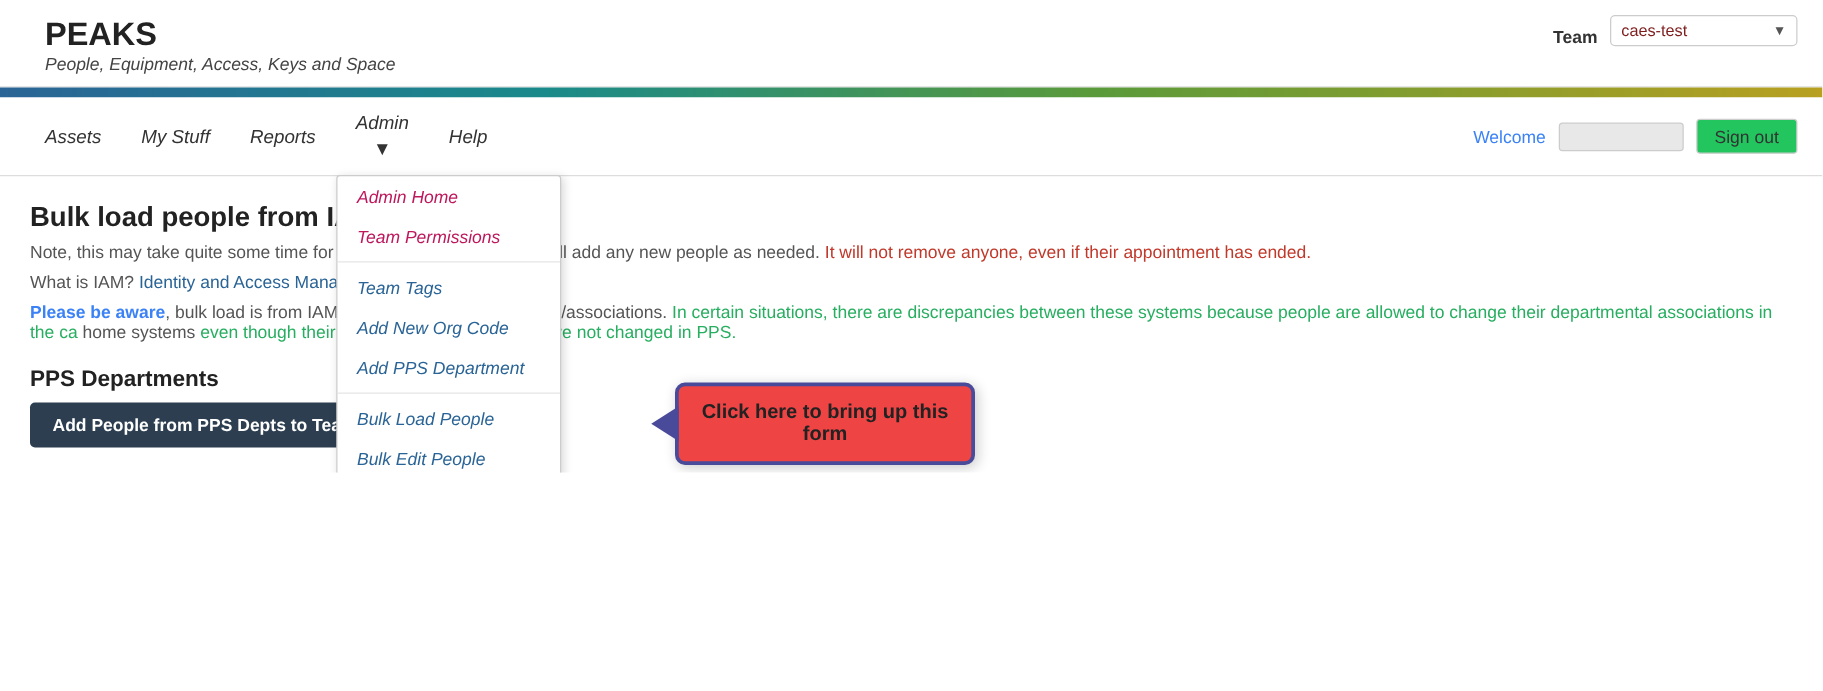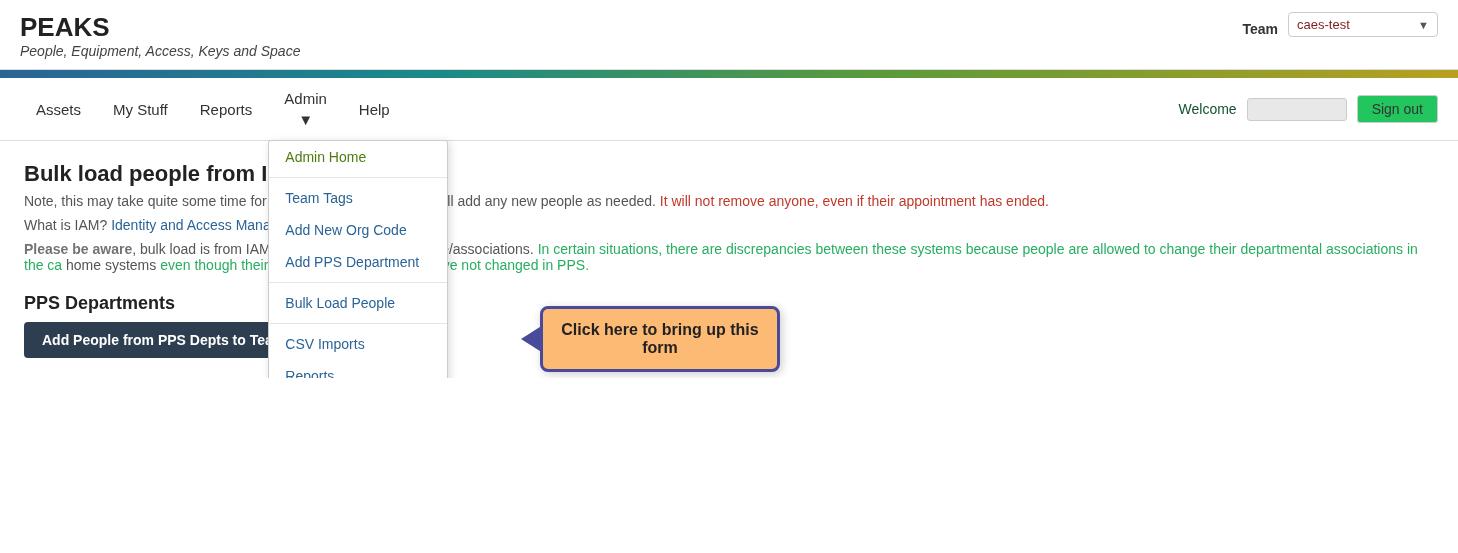--- a/index.html
+++ b/index.html
@@ -1,20 +1,20 @@
 <!DOCTYPE html>
 <html><head>
   <meta charset="utf-8">
   <style>
     * { margin: 0; padding: 0; box-sizing: border-box; }
     body { font-family: Arial, Helvetica, sans-serif; background: #fff; color: #333; font-size: 14px; width: 1458px; }
 
     
     .header {
-      padding: 12px 20px 10px 20px;
+      padding: 12px 20px 10px 36px;
       border-bottom: 1px solid #ddd;
       display: flex;
       align-items: flex-start;
       justify-content: space-between;
     }
     .header-left h1 {
       font-size: 26px;
       font-weight: bold;
       color: #222;
     }
@@ -61,39 +61,40 @@
       padding: 0 20px;
       border-bottom: 1px solid #ddd;
       background: #fff;
       position: relative;
     }
     .nav-items {
       display: flex;
       align-items: center;
       gap: 0;
       flex: 1;
+      font-style: italic;
     }
     .nav-item {
       padding: 12px 16px;
       font-size: 15px;
       cursor: pointer;
       color: #333;
       text-decoration: none;
       display: flex;
       align-items: center;
       gap: 4px;
     }
     .nav-item.active { color: #333; flex-direction: column; }
     .nav-right {
       display: flex;
       align-items: center;
       gap: 10px;
       margin-left: auto;
     }
-    .welcome-text { font-size: 14px; color: #14532d; }
+    .welcome-text { font-size: 14px; color: #3b82f6; }
     .welcome-name {
       background: #e8e8e8;
       border: 1px solid #ccc;
       border-radius: 3px;
       padding: 3px 30px 3px 8px;
       font-size: 13px;
       color: #333;
       min-width: 100px;
       display: inline-block;
     }
@@ -124,42 +125,42 @@
     }
     .dropdown-menu-item {
       display: block;
       padding: 8px 16px;
       color: #2a6496;
       font-size: 14px;
       cursor: pointer;
       text-decoration: none;
       border-bottom: none;
     }
-    .dropdown-menu-item.active { color: #4d7c0f; font-weight: normal; }
+    .dropdown-menu-item.active { color: #be185d; font-weight: normal; }
     .dropdown-divider {
       height: 1px;
       background: #e5e5e5;
       margin: 4px 0;
     }
 
     
     .main {
       padding: 20px 24px;
     }
     .page-title {
       font-size: 22px;
       font-weight: bold;
       color: #222;
       margin-bottom: 6px;
     }
     .highlight-red { color: #c0392b; }
     .highlight-green { color: #27ae60; }
 
     .note-text { font-size: 14px; color: #555; margin-bottom: 8px; }
-    .note-text strong { color: #737373; }
+    .note-text strong { color: #3b82f6; }
     .note-text .link { color: #2a6496; }
 
     .section-title {
       font-size: 18px;
       font-weight: bold;
       color: #222;
       margin: 20px 0 8px 0;
     }
     .add-people-btn {
       background: #2c3e50;
@@ -168,21 +169,21 @@
       padding: 10px 18px;
       border-radius: 4px;
       font-size: 14px;
       cursor: pointer;
       font-weight: bold;
     }
 
     
     .callout-box {
       position: absolute;
-      background: #fdba74;
+      background: #ef4444;
       border: 3px solid #4a4a9a;
       border-radius: 8px;
       padding: 12px 16px;
       text-align: center;
       font-size: 16px;
       font-weight: bold;
       color: #222;
       z-index: 200;
       box-shadow: 2px 2px 10px rgba(0,0,0,0.2);
     }
@@ -243,26 +244,28 @@
       <span>Reports</span>
     </a>
 
     <div class="dropdown-container">
       <a class="nav-item active">
         <span>Admin</span>
         <span>▼</span>
       </a>
       <div class="dropdown-menu">
         <a class="dropdown-menu-item active">Admin Home</a>
+        <a class="dropdown-menu-item active">Team Permissions</a>
         <div class="dropdown-divider"></div>
         <a class="dropdown-menu-item">Team Tags</a>
         <a class="dropdown-menu-item">Add New Org Code</a>
         <a class="dropdown-menu-item">Add PPS Department</a>
         <div class="dropdown-divider"></div>
         <a class="dropdown-menu-item">Bulk Load People</a>
+        <a class="dropdown-menu-item">Bulk Edit People</a>
         <div class="dropdown-divider"></div>
         <a class="dropdown-menu-item">CSV Imports</a>
         <a class="dropdown-menu-item">Reports</a>
         <a class="dropdown-menu-item">API Code</a>
       </div>
     </div>
     <a class="nav-item">
       <span>Help</span>
     </a>
   </div>

